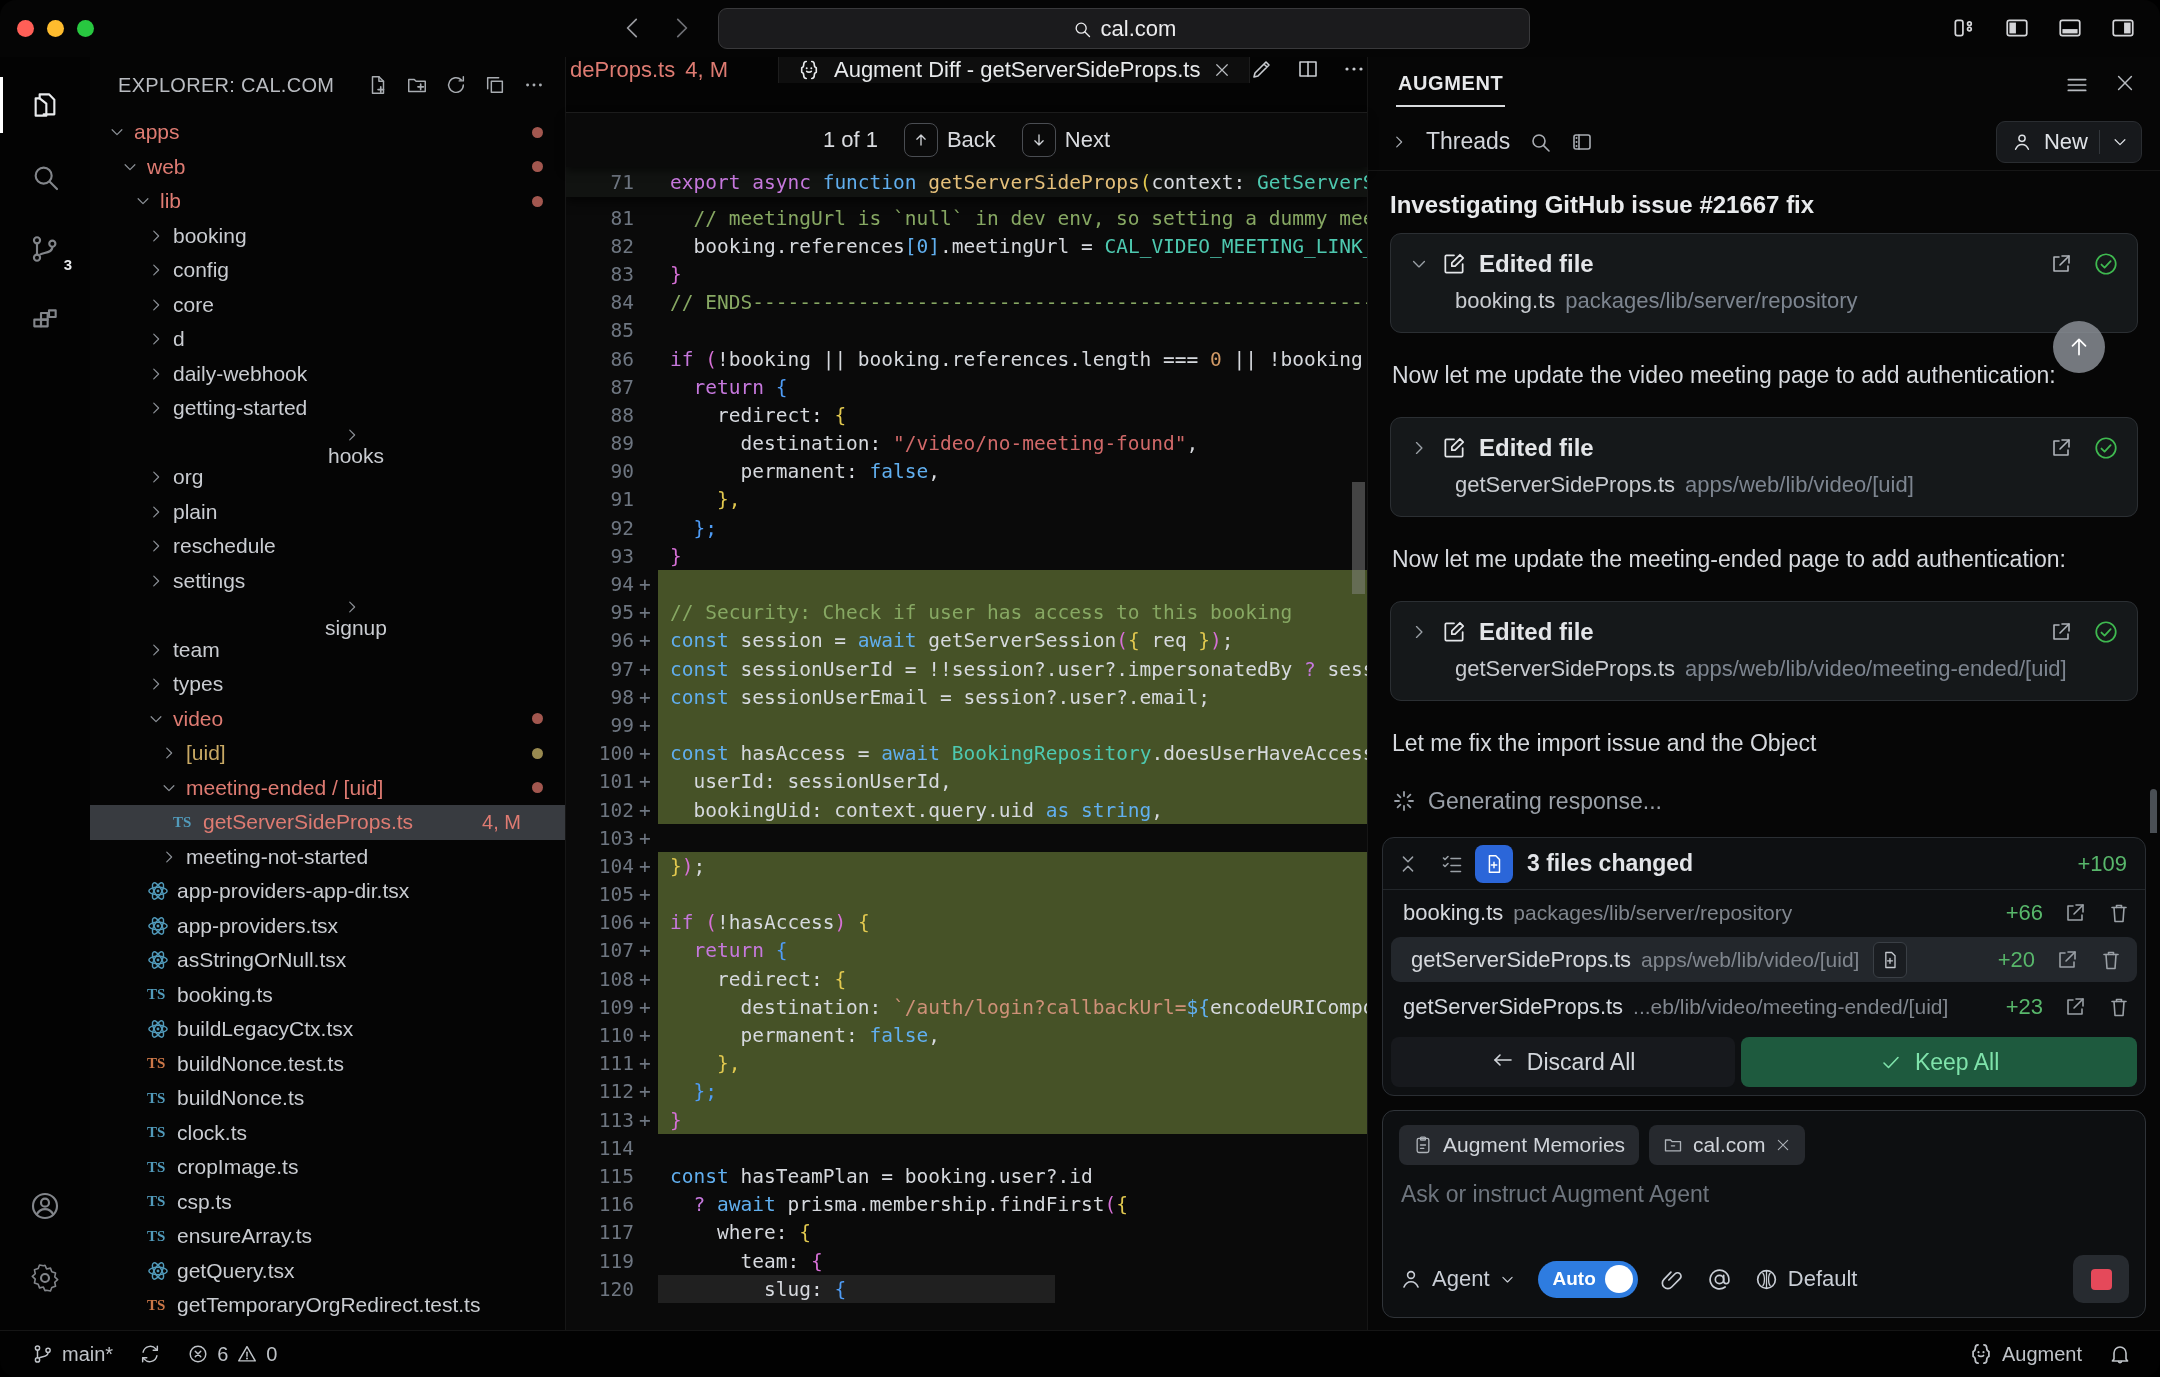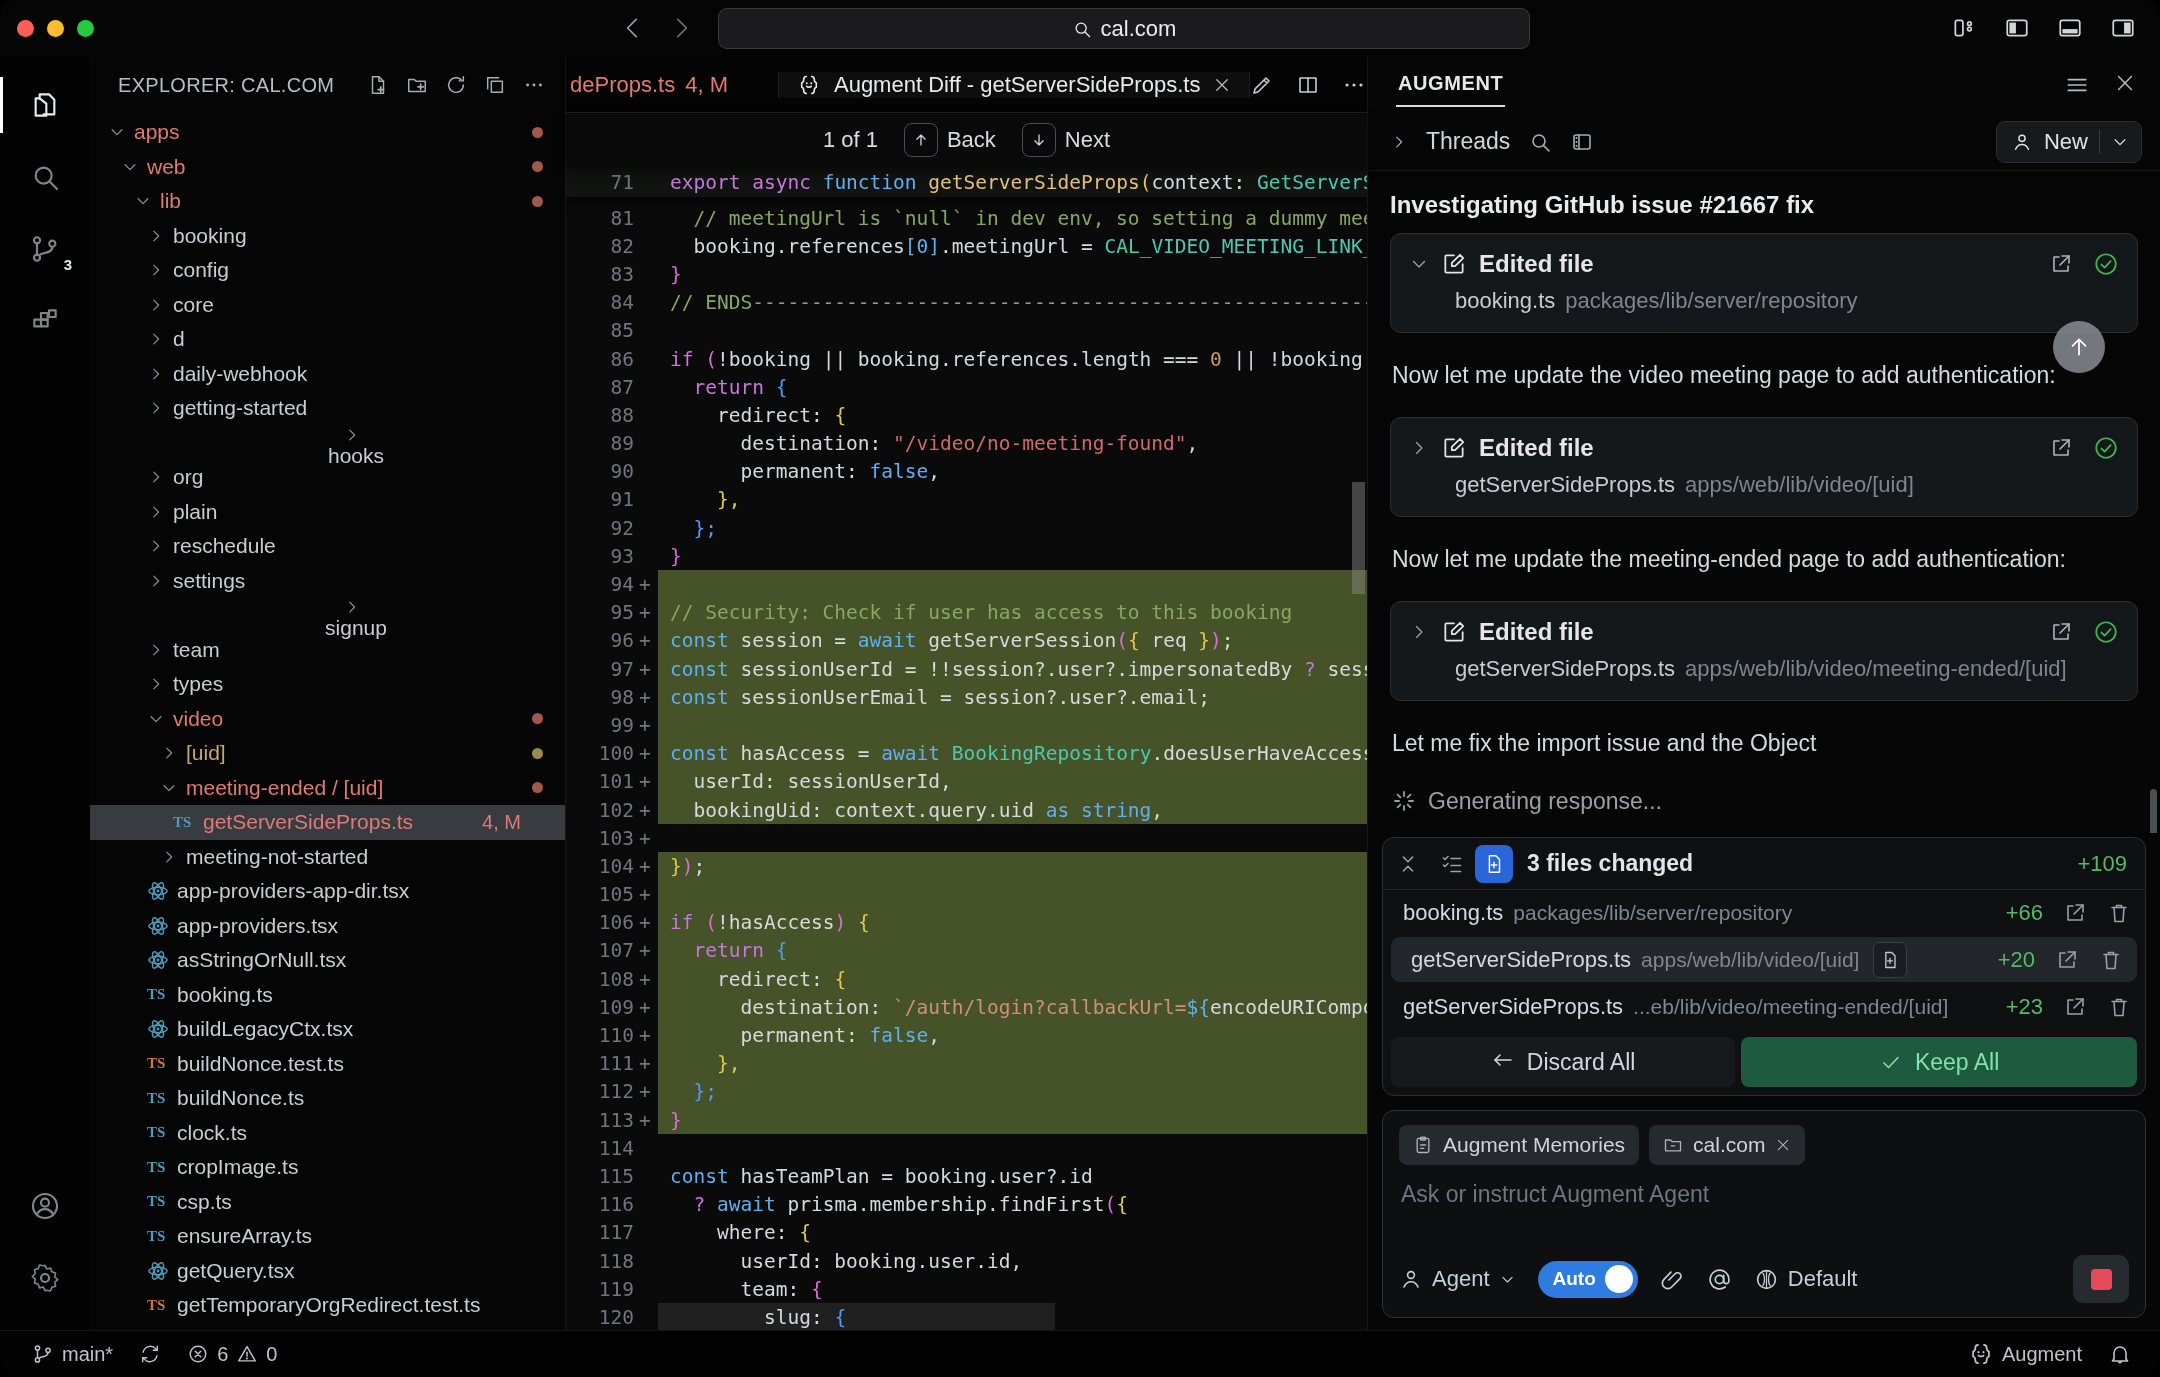--- a/index.html
+++ b/index.html
@@ -45,21 +45,21 @@
   .fico{width:30px;flex:none;display:flex;align-items:center;font-weight:bold}
   .tsb{font-size:15px;letter-spacing:0;color:var(--ts-blue);font-family:Liberation Serif, serif}
   .tsb.test{color:var(--ts-orange)}
   .reacti{color:#519aba}
   .tdot{position:absolute;right:22px;width:11px;height:11px;border-radius:50%}
   .tdot.red{background:#a2574f}.tdot.yellow{background:#998a50}
   .tbadge{position:absolute;right:44px;font-size:20px;color:var(--mod-red)}
 
   
   .editor{flex:1;min-width:0;display:flex;flex-direction:column;background:#0a0a0a;position:relative}
-  .tabbar{height:56px;flex:none;background:#040404;display:flex;align-items:center;border-bottom:1px solid #1f1f1f;position:relative}
+  .tabbar{height:56px;flex:none;background:#040404;display:flex;align-items:flex-start;border-bottom:1px solid #1f1f1f;position:relative}
   .tab-overflow{display:flex;align-items:center;padding:0 10px 0 4px;font-size:22px;color:var(--mod-red);gap:10px;white-space:nowrap}
   .tab-active{margin-left:40px;display:flex;align-items:center;gap:13px;padding:0 18px;background:#0e0e0e;border-left:1px solid #1d1d1d;border-right:1px solid #1d1d1d;color:#e8eaec;font-size:22px;white-space:nowrap}
   .tab-active .close{color:#b9bcc0}
   .tab-acts{margin-left:auto;display:flex;align-items:center;gap:22px;padding-right:20px;color:#c9ccd1}
   .difftoolbar{height:54px;flex:none;background:#0a0a0a;display:flex;align-items:center;justify-content:center;gap:26px;color:#dadce0;font-size:22px;box-shadow:0 4px 8px rgba(0,0,0,.55);position:relative;z-index:3}
   .dt-btn{display:flex;align-items:center;gap:9px;color:#dadce0;cursor:pointer}
   .dt-box{width:34px;height:34px;border:1px solid #4a4d52;border-radius:8px;display:flex;align-items:center;justify-content:center;color:#cfd2d6}
   .codewrap{flex:1;position:relative;overflow:hidden;font-family:"DejaVu Sans Mono",monospace;font-size:19.5px}
   .sticky{height:30px;display:flex;background:#111311;box-shadow:0 5px 9px rgba(0,0,0,.6);position:relative;z-index:2;align-items:center}
   .codelines{padding-top:7px}
@@ -899,27 +899,20 @@
             </div>
             <div class="cline">
               <div class="gut">
                 <span class="ln">117</span>
                 <span class="mark"></span>
               </div>
               <div class="ccode"><span style="white-space:pre"><span class="tk-pl">    where: </span><span class="tk-bry">{</span></span></div>
             </div>
             <div class="cline">
               <div class="gut">
-                <span class="ln">118</span>
-                <span class="mark"></span>
-              </div>
-              <div class="ccode"><span style="white-space:pre"><span class="tk-pl">      userId: booking.user.id,</span></span></div>
-            </div>
-            <div class="cline">
-              <div class="gut">
                 <span class="ln">119</span>
                 <span class="mark"></span>
               </div>
               <div class="ccode"><span style="white-space:pre"><span class="tk-pl">      team: </span><span class="tk-brp">{</span></span></div>
             </div>
             <div class="cline hl">
               <div class="gut">
                 <span class="ln">120</span>
                 <span class="mark"></span>
               </div>

